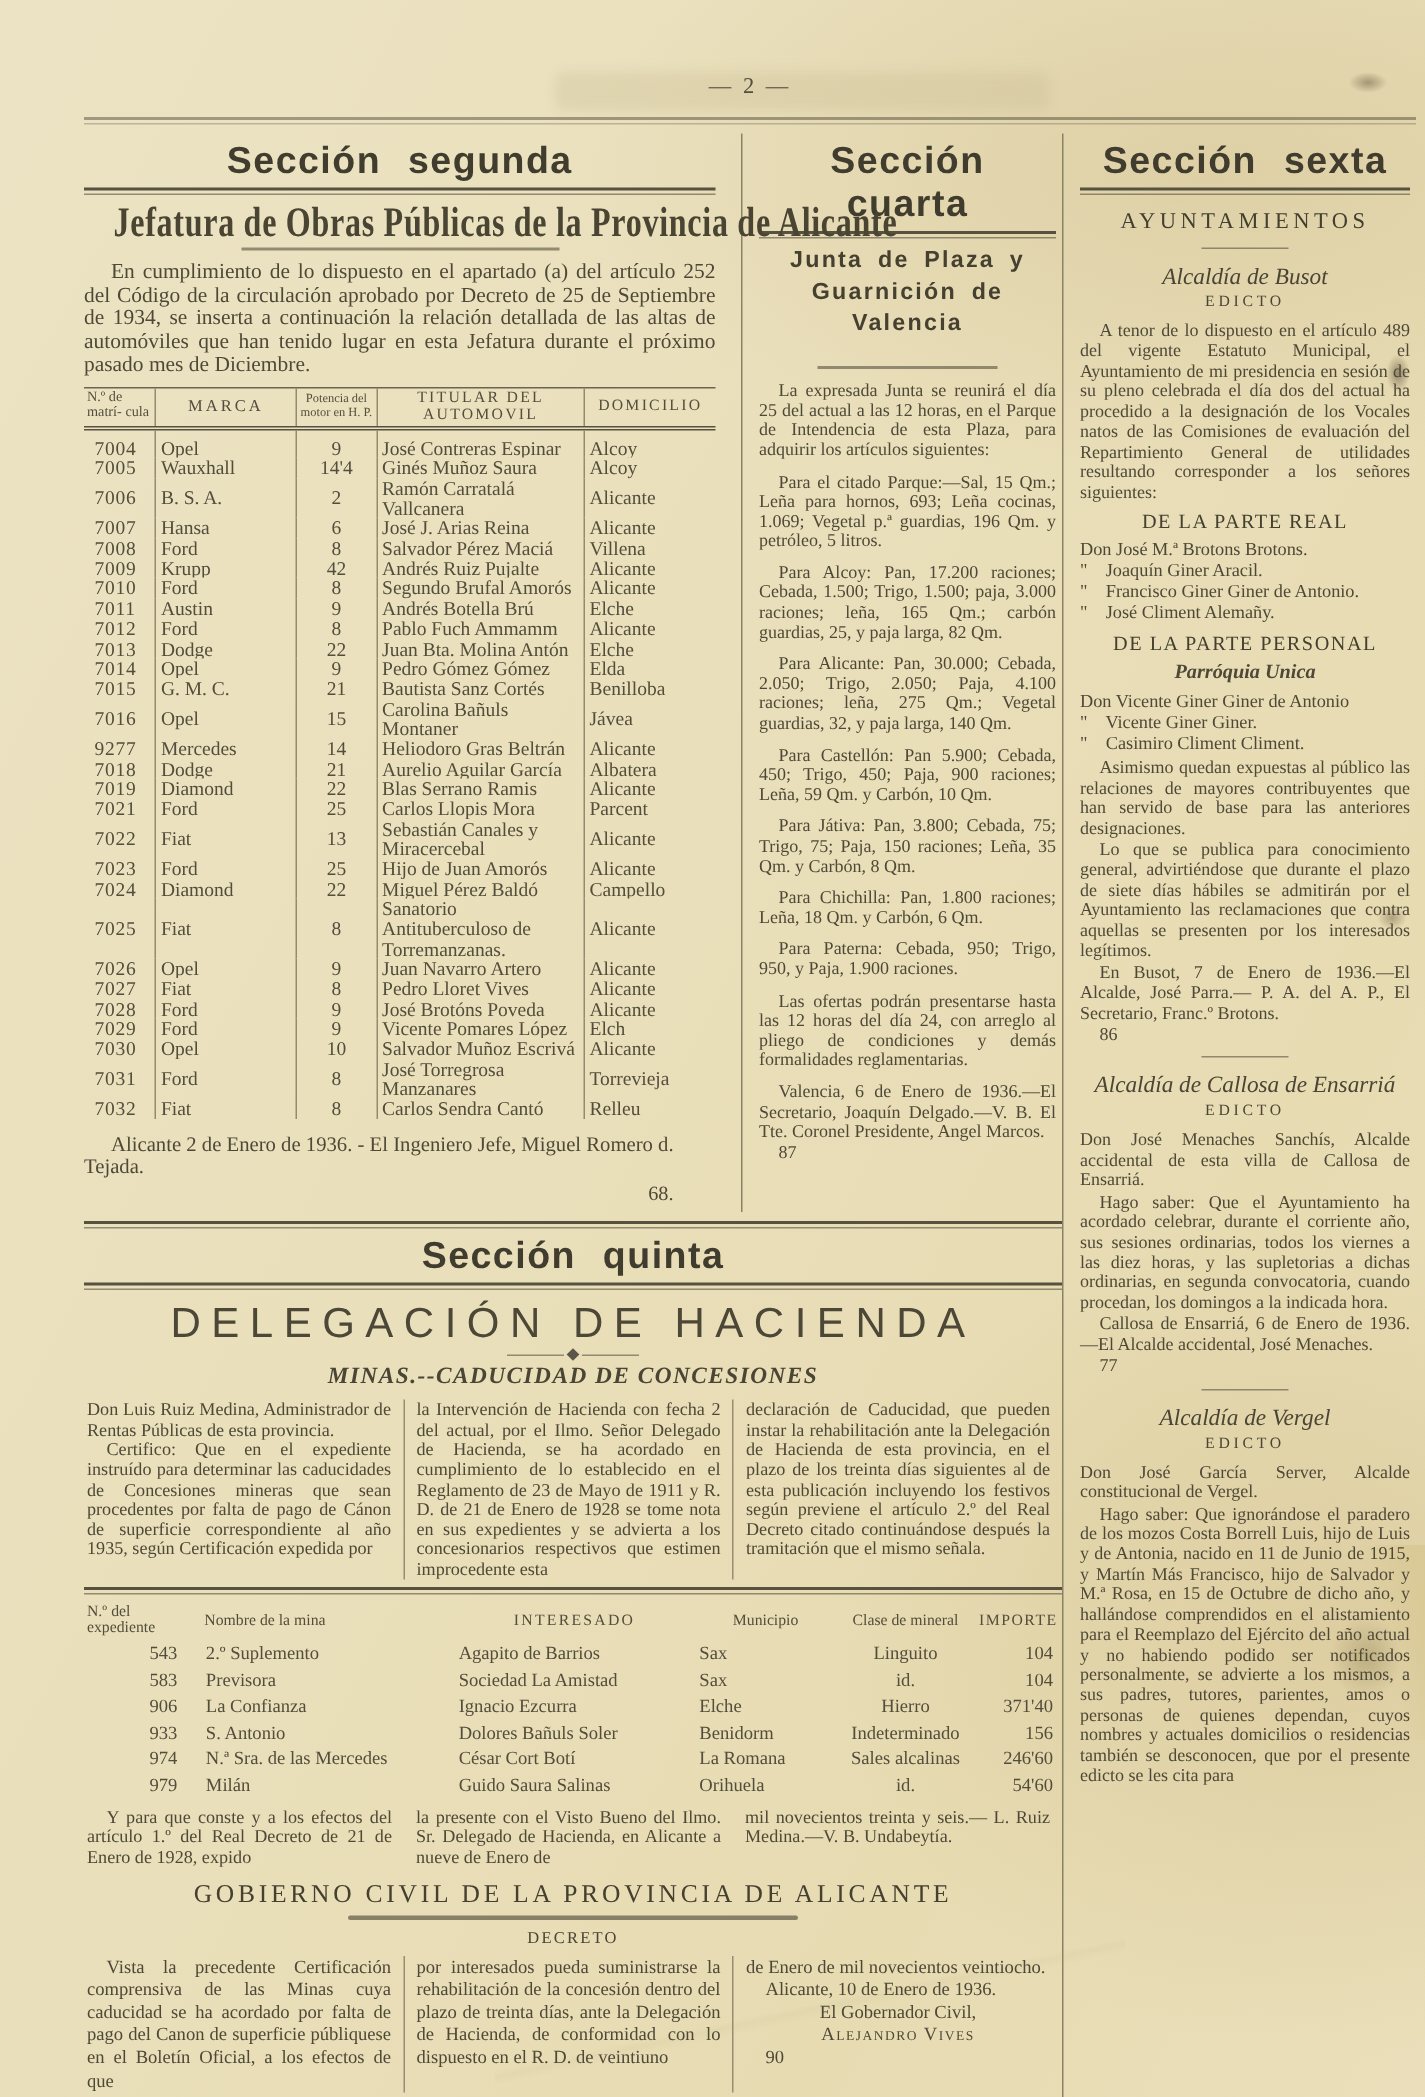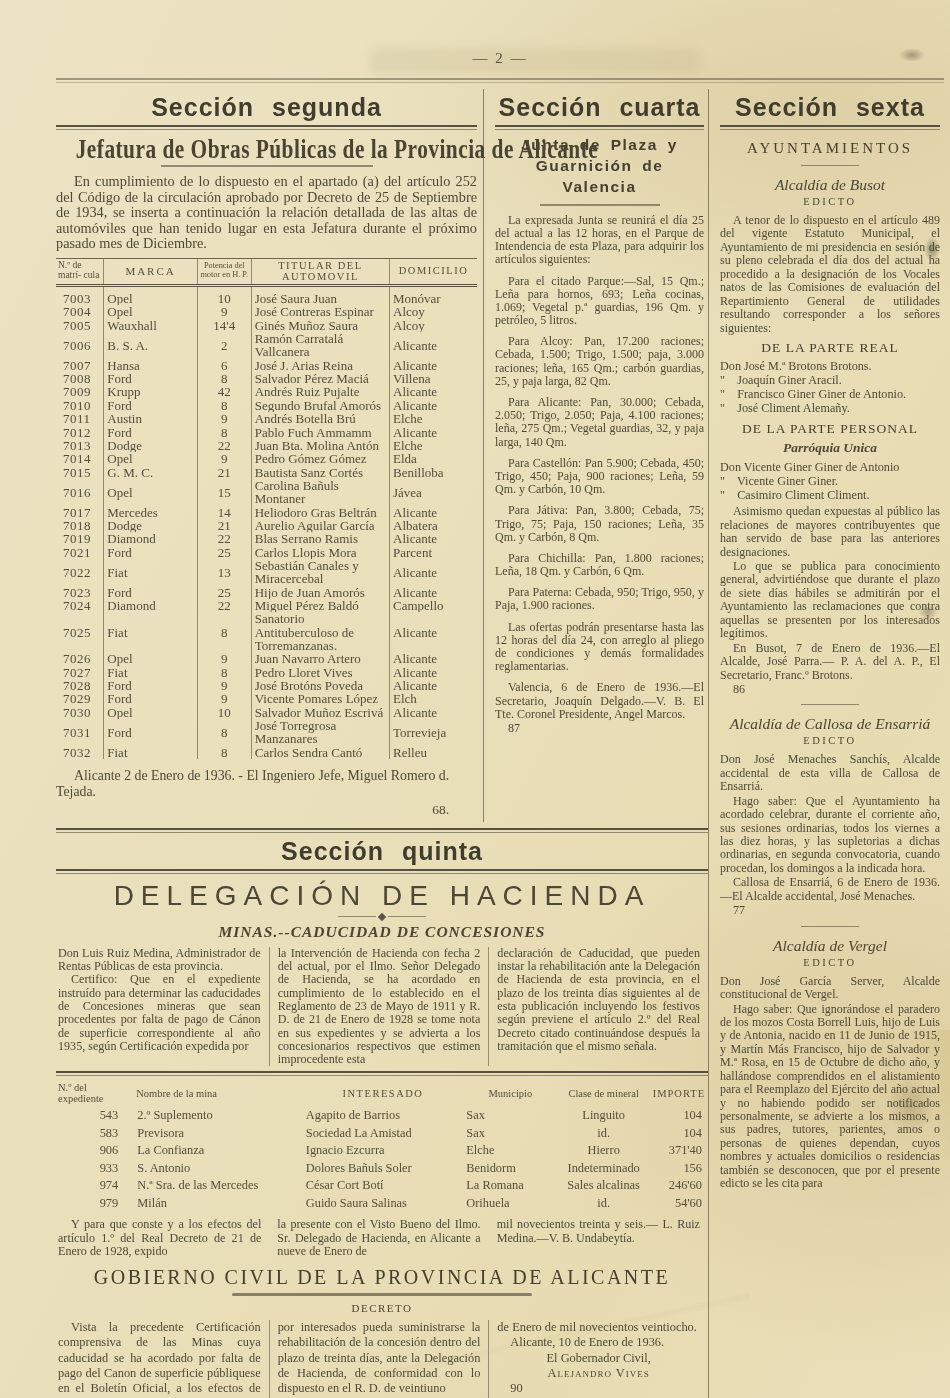--- a/index.html
+++ b/index.html
@@ -26,21 +26,21 @@
 
   .sec-title { margin:4px 0 2px 0; text-align:center; font-family:"Liberation Sans", sans-serif;
     font-weight:bold; font-size:25px; letter-spacing:1px; word-spacing:10px; color:#403c2e; }
 
   
   .main { display:flex; align-items:stretch; }
   .left-main { width:652px; flex:0 0 652px; }
   .col-right { flex:1 1 auto; border-left:1px solid #8a8267; padding:0 4px 0 11px; }
 
   .top-row { display:flex; align-items:stretch; }
-  .sec2 { width:421px; flex:0 0 421px; padding-right:6px; border-right:1px solid #8a8267; }
+  .sec2 { width:421px; flex:0 0 421px; padding-right:17px; border-right:1px solid #8a8267; }
   .sec4 { flex:1 1 auto; padding:0 4px 0 11px; }
 
   
   .jefatura-title { margin:6px 0 0 0; text-align:center; font-weight:bold; font-size:23px; color:#4a4433; }
   .jefatura-title .condensed { display:inline-block; transform:scale(.93,1.22); transform-origin:center; letter-spacing:.5px; white-space:nowrap; }
   .intro { margin:4px 0 6px 0; text-align:justify; font-size:14.3px; line-height:1.09; text-indent:18px; }
 
   .auto-table { width:100%; border-collapse:collapse; table-layout:fixed; font-size:13px; color:#534e3c; }
   .auto-table thead th { border-top:1px solid #6a6450; border-bottom:3px double #57513f;
     font-weight:normal; padding:1px 2px 2px 2px; vertical-align:middle; }
@@ -53,21 +53,21 @@
   .auto-table thead th:nth-child(5) { font-size:10.5px; letter-spacing:1.5px; }
   .auto-table tbody td { padding:0 3px; line-height:1.02; height:13.4px; white-space:nowrap; }
   .auto-table tbody tr:first-child td { padding-top:5px; }
   .auto-table tbody td:nth-child(1) { padding-left:7px; letter-spacing:.5px; }
   .auto-table tbody td:nth-child(3) { text-align:center; }
   .auto-table tbody td.wrap { white-space:normal; }
   .signature { margin:9px 0 0 0; font-size:13.8px; line-height:1.15; text-indent:18px; }
   .refnum { text-align:right; padding-right:28px; font-size:13.5px; margin:2px 0 4px 0; }
 
   
-  .junta-title { margin:5px 0 6px 0; text-align:center; font-family:"Liberation Sans", sans-serif;
+  .junta-title { margin:5px 0 17px 0; text-align:center; font-family:"Liberation Sans", sans-serif;
     font-weight:bold; font-size:15.5px; line-height:1.35; letter-spacing:1.5px; word-spacing:4px; color:#45402f; }
   .sec4 .rule-short { width:120px; margin-top:5px; }
   .sec4 p { margin:0 0 1px 0; text-align:justify; font-size:12px; line-height:1.1; text-indent:13px; }
   .sec4 p.first { margin-top:8px; }
 
   
   .sec5 { margin-top:6px; }
   .hacienda-title { margin:6px 0 2px 0; text-align:center; font-family:"Liberation Sans", sans-serif;
     font-weight:normal; font-size:28px; letter-spacing:7px; color:#4c4736; }
   .orn { display:flex; justify-content:center; align-items:center; margin:0 0 3px 0; }
@@ -91,21 +91,21 @@
   .mines-table thead th:nth-child(2) { text-align:left;margin-left:16px; }
   .mines-table thead th:nth-child(3) { letter-spacing:1.5px; }
   .mines-table thead th:nth-child(6) { letter-spacing:1px;text-align:center; }
   .mines-table tbody td { padding:1px 3px; line-height:1.25; white-space:nowrap; overflow:hidden; }
   .mines-table tbody td:nth-child(1) { text-align:right; padding-right:16px; }
   .mines-table tbody td:nth-child(5) { text-align:center; }
   .mines-table tbody td:nth-child(6) { text-align:right; padding-right:6px; }
 
   
   .gobierno { margin-top:8px; }
-  .gob-title { margin:2px 0 0 0; text-align:center; font-size:20px; font-weight:normal;
+  .gob-title { margin:2px 0 0 0; text-align:center; font-size:17px; font-weight:normal;
     letter-spacing:2.5px; color:#45402f; }
   .rule-mid { width:300px; height:3px; background:#57513faa; border-radius:2px; margin:4px auto 6px auto; }
   .decreto { text-align:center; font-size:11px; letter-spacing:1.5px; margin:0 0 6px 0; color:#4a4534; }
   .gob-cols p { font-size:12.4px; line-height:1.22; }
 
   
   .ayuntamientos { text-align:center; font-size:15px; letter-spacing:3px; margin:10px 0 0 0; color:#44402f; }
   .place-title { text-align:center; font-style:italic; font-size:15.5px; margin:10px 0 2px 0; color:#4a4534; }
   .edicto { text-align:center; font-size:10.5px; letter-spacing:2.5px; margin:0 0 7px 0; color:#4a4534; }
   .sec6 p { margin:0 0 1px 0; text-align:justify; font-size:12px; line-height:1.12; text-indent:13px; }
@@ -171,27 +171,20 @@
                 <tr>
                     <th>N.º de matrí- cula</th>
                     <th>MARCA</th>
                     <th>Potencia del motor en H. P.</th>
                     <th>TITULAR DEL AUTOMOVIL</th>
                     <th>DOMICILIO</th>
                   </tr>
               </thead>
               <tbody>
                   <tr>
-                  <td>7003</td>
-                  <td>Opel</td>
-                  <td>10</td>
-                  <td class="wrap">José Saura Juan</td>
-                  <td>Monóvar</td>
-                </tr>
-                  <tr>
                   <td>7004</td>
                   <td>Opel</td>
                   <td>9</td>
                   <td class="wrap">José Contreras Espinar</td>
                   <td>Alcoy</td>
                 </tr>
                   <tr>
                   <td>7005</td>
                   <td>Wauxhall</td>
                   <td>14'4</td>
@@ -269,21 +262,21 @@
                   <td>Benilloba</td>
                 </tr>
                   <tr>
                   <td>7016</td>
                   <td>Opel</td>
                   <td>15</td>
                   <td class="wrap">Carolina Bañuls Montaner</td>
                   <td>Jávea</td>
                 </tr>
                   <tr>
-                  <td>7017</td>
+                  <td>9277</td>
                   <td>Mercedes</td>
                   <td>14</td>
                   <td class="wrap">Heliodoro Gras Beltrán</td>
                   <td>Alicante</td>
                 </tr>
                   <tr>
                   <td>7018</td>
                   <td>Dodge</td>
                   <td>21</td>
                   <td class="wrap">Aurelio Aguilar García</td>

